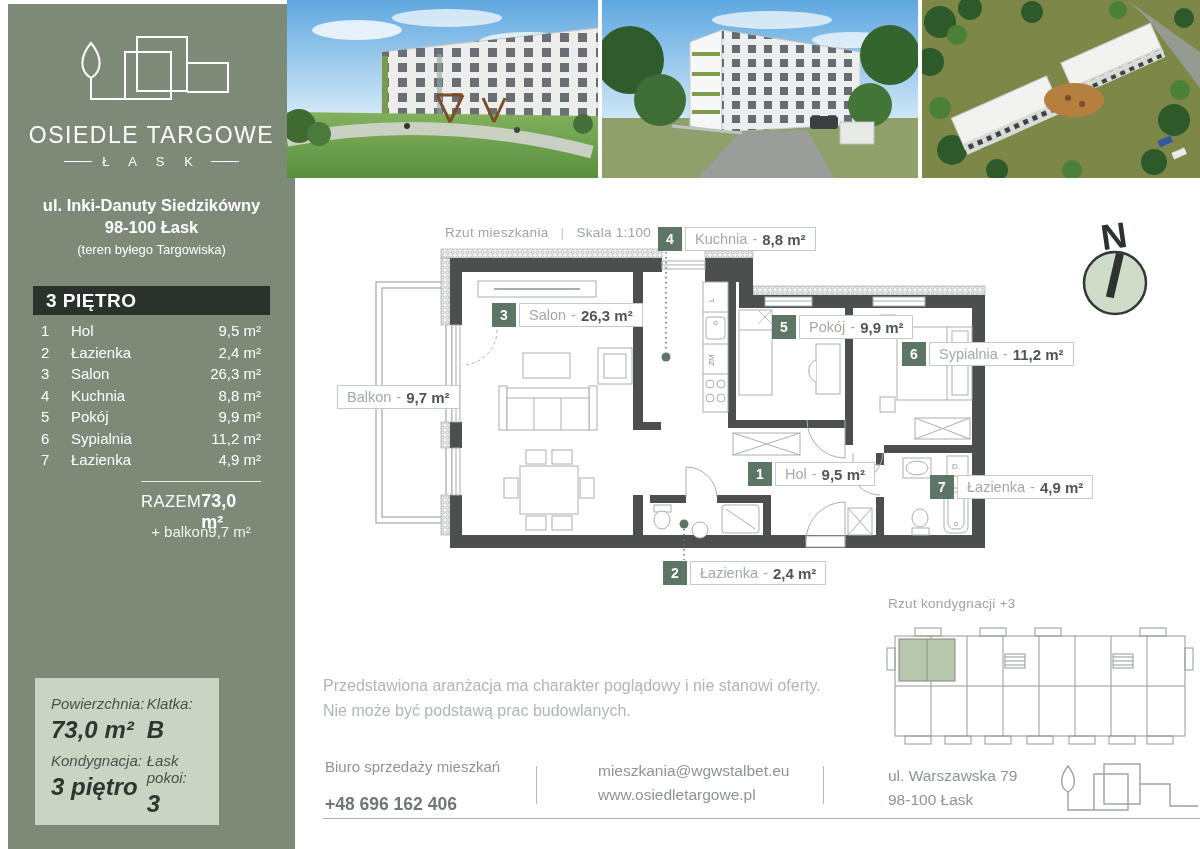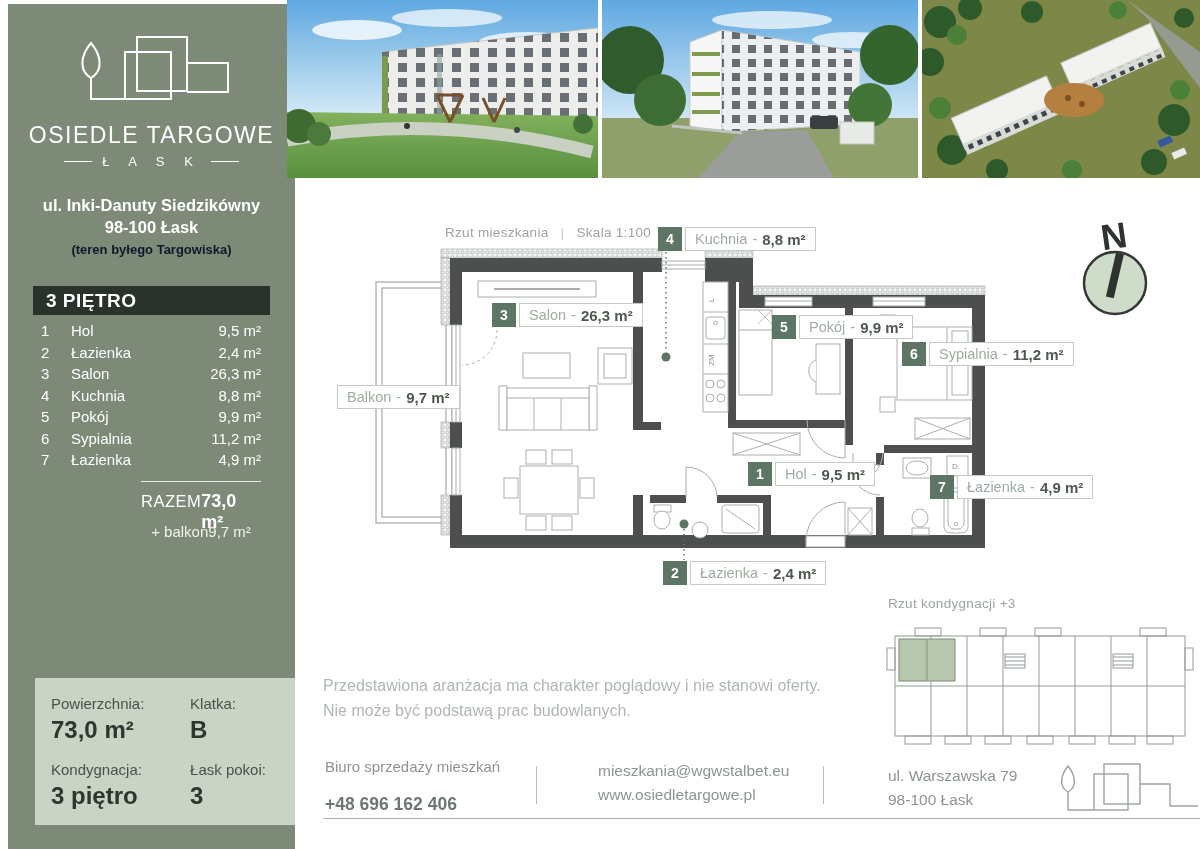--- a/index.html
+++ b/index.html
@@ -9,41 +9,41 @@
 
   
   .sidebar{left:0;top:4px;width:287px;height:849px;background:#7D8A78;margin-left:8px;}
   .brand-title{left:0;top:118px;width:287px;text-align:center;color:#fff;
     font-size:23px;font-weight:400;letter-spacing:1.5px;}
   .brand-sub{left:0;top:150px;width:287px;display:flex;align-items:center;justify-content:center;
     color:#fff;font-size:13px;letter-spacing:8px;font-weight:300;}
   .brand-sub .dash{width:28px;height:1px;background:#fff;margin:0 10px;}
   .addr1{left:0;top:192px;width:287px;text-align:center;color:#fff;font-size:16.5px;font-weight:bold;}
   .addr2{left:0;top:214px;width:287px;text-align:center;color:#fff;font-size:16.5px;font-weight:bold;}
-  .addr3{left:0;top:238px;width:287px;text-align:center;color:#0f172a;font-size:13px;font-weight:700;}
+  .addr3{left:0;top:238px;width:287px;text-align:center;color:#ffffff;font-size:13px;font-weight:400;}
 
   .tbl-header{left:25px;top:282px;width:237px;height:29px;background:#29322B;color:#fff;
     font-size:19px;font-weight:bold;line-height:29px;padding-left:13px;box-sizing:border-box;letter-spacing:.5px;}
   .tbl{left:25px;top:316px;width:228px;color:#fff;font-size:15px;font-weight:300;}
   .tbl-row{display:flex;height:21.5px;line-height:21.5px;}
   .tbl-row .num{width:30px;padding-left:8px;}
   .tbl-row .name{flex:1;}
   .tbl-row .area{width:80px;text-align:right;}
   .tbl-divider{left:133px;top:477px;width:120px;height:1px;background:#e7eae5;}
   .razem{left:133px;top:487px;width:120px;display:flex;justify-content:space-between;align-items:baseline;color:#fff;}
   .razem .lbl{font-size:16.5px;font-weight:300;letter-spacing:.5px;}
   .razem .val{font-size:18px;font-weight:bold;}
   .balk{left:133px;top:519px;width:120px;display:flex;justify-content:center;color:#f0f3ee;}
   .balk .lbl{font-size:15px;font-weight:300;}
   .balk .val{font-size:15px;font-weight:300;}
 
   .lokal-title{left:38px;top:610px;color:#fff;font-size:39px;font-weight:bold;letter-spacing:.5px;}
-  .info-box{left:27px;top:674px;width:260px;height:147px;background:#C9D4C5;
+  .info-box{left:27px;top:674px;width:184px;height:147px;background:#C9D4C5;
     display:grid;grid-template-columns:57% 43%;grid-auto-rows:1fr;box-sizing:border-box;
-    padding:17px 0 14px 16px;row-gap:16px;}
+    padding:17px 0 14px 16px;row-gap:8px;font-style:italic;}
   .info-cell .lb{color:#47524B;font-size:15px;font-weight:300;margin-bottom:4px;}
   .info-cell .vl{color:#2D362F;font-size:24px;font-weight:bold;}
 
   
   .photo{top:0;height:178px;overflow:hidden;}
   .photo svg{display:block;width:100%;height:100%;}
 
   
   .caption{color:#9CA5A0;font-size:13.5px;font-weight:300;letter-spacing:.3px;}
   .room-label{display:flex;align-items:stretch;height:24px;}

